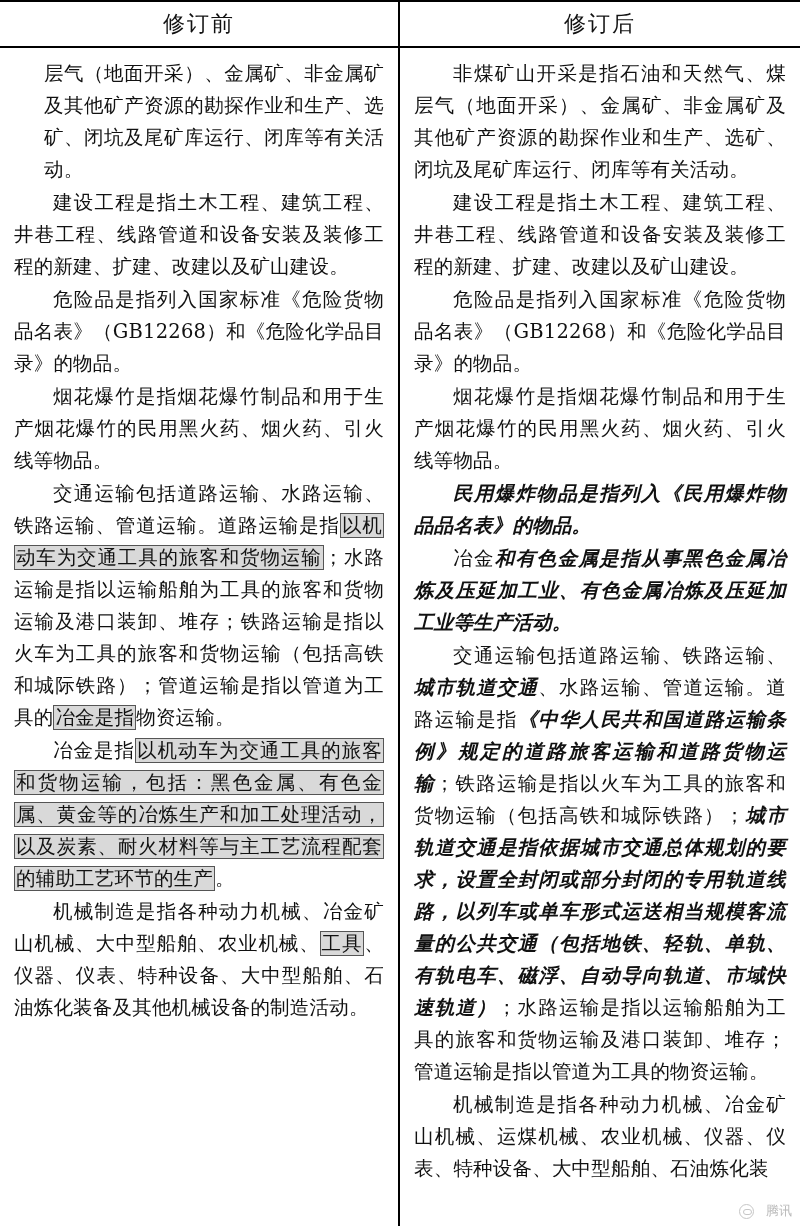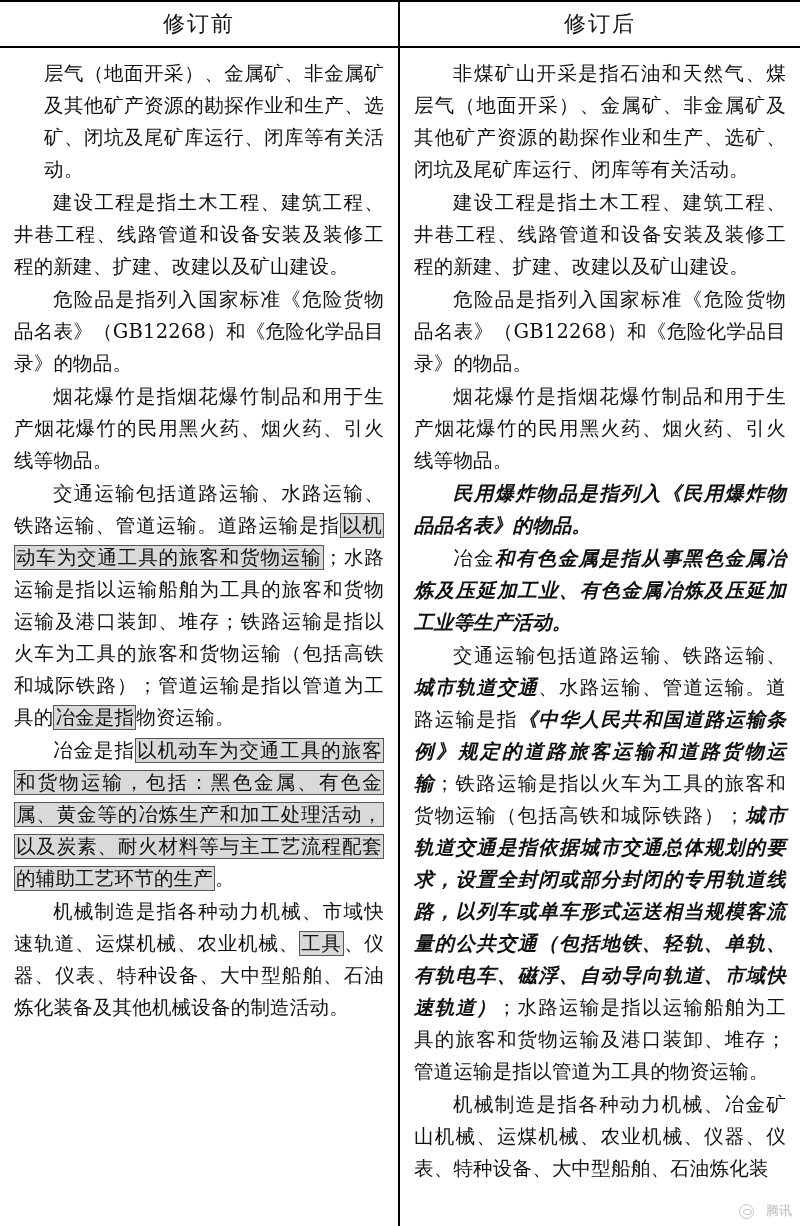--- a/index.html
+++ b/index.html
@@ -116,21 +116,21 @@
     </div>
 
     <div class="body-row">
       <div class="col left" id="col-left">
           <p class="noindent"><span>层气（地面开采）、金属矿、非金属矿及其他矿产资源的勘探作业和生产、选矿、闭坑及尾矿库运行、闭库等有关活动。</span></p>
           <p><span>建设工程是指土木工程、建筑工程、井巷工程、线路管道和设备安装及装修工程的新建、扩建、改建以及矿山建设。</span></p>
           <p><span>危险品是指列入国家标准《危险货物品名表》（GB12268）和《危险化学品目录》的物品。</span></p>
           <p><span>烟花爆竹是指烟花爆竹制品和用于生产烟花爆竹的民用黑火药、烟火药、引火线等物品。</span></p>
           <p><span>交通运输包括道路运输、水路运输、铁路运输、管道运输。道路运输是指</span><span class="hl">以机动车为交通工具的旅客和货物运输</span><span>；水路运输是指以运输船舶为工具的旅客和货物运输及港口装卸、堆存；铁路运输是指以火车为工具的旅客和货物运输（包括高铁和城际铁路）；管道运输是指以管道为工具的</span><span class="hl">冶金是指</span><span>物资运输。</span></p>
           <p><span>冶金是指</span><span class="hl">以机动车为交通工具的旅客和货物运输，包括：黑色金属、有色金属、黄金等的冶炼生产和加工处理活动，以及炭素、耐火材料等与主工艺流程配套的辅助工艺环节的生产</span><span>。</span></p>
-          <p><span>机械制造是指各种动力机械、市域快速轨道、运煤机械、农业机械、</span><span class="hl">工具</span><span>、仪器、仪表、特种设备、大中型船舶、石油炼化装备及其他机械设备的制造活动。</span></p>
+          <p><span>机械制造是指各种动力机械、冶金矿山机械、大中型船舶、农业机械、</span><span class="hl">工具</span><span>、仪器、仪表、特种设备、大中型船舶、石油炼化装备及其他机械设备的制造活动。</span></p>
         </div>
       <div class="col right" id="col-right">
           <p><span>非煤矿山开采是指石油和天然气、煤层气（地面开采）、金属矿、非金属矿及其他矿产资源的勘探作业和生产、选矿、闭坑及尾矿库运行、闭库等有关活动。</span></p>
           <p><span>建设工程是指土木工程、建筑工程、井巷工程、线路管道和设备安装及装修工程的新建、扩建、改建以及矿山建设。</span></p>
           <p><span>危险品是指列入国家标准《危险货物品名表》（GB12268）和《危险化学品目录》的物品。</span></p>
           <p><span>烟花爆竹是指烟花爆竹制品和用于生产烟花爆竹的民用黑火药、烟火药、引火线等物品。</span></p>
           <p><span class="bold">民用爆炸物品是指列入《民用爆炸物品品名表》的物品。</span></p>
           <p><span>冶金</span><span class="bold">和有色金属是指从事黑色金属冶炼及压延加工业、有色金属冶炼及压延加工业等生产活动。</span></p>
           <p><span>交通运输包括道路运输、铁路运输、</span><span class="bold">城市轨道交通</span><span>、水路运输、管道运输。道路运输是指</span><span class="bold">《中华人民共和国道路运输条例》规定的道路旅客运输和道路货物运输</span><span>；铁路运输是指以火车为工具的旅客和货物运输（包括高铁和城际铁路）；</span><span class="bold">城市轨道交通是指依据城市交通总体规划的要求，设置全封闭或部分封闭的专用轨道线路，以列车或单车形式运送相当规模客流量的公共交通（包括地铁、轻轨、单轨、有轨电车、磁浮、自动导向轨道、市域快速轨道）</span><span>；水路运输是指以运输船舶为工具的旅客和货物运输及港口装卸、堆存；管道运输是指以管道为工具的物资运输。</span></p>
           <p><span>机械制造是指各种动力机械、冶金矿山机械、运煤机械、农业机械、仪器、仪表、特种设备、大中型船舶、石油炼化装</span></p>

